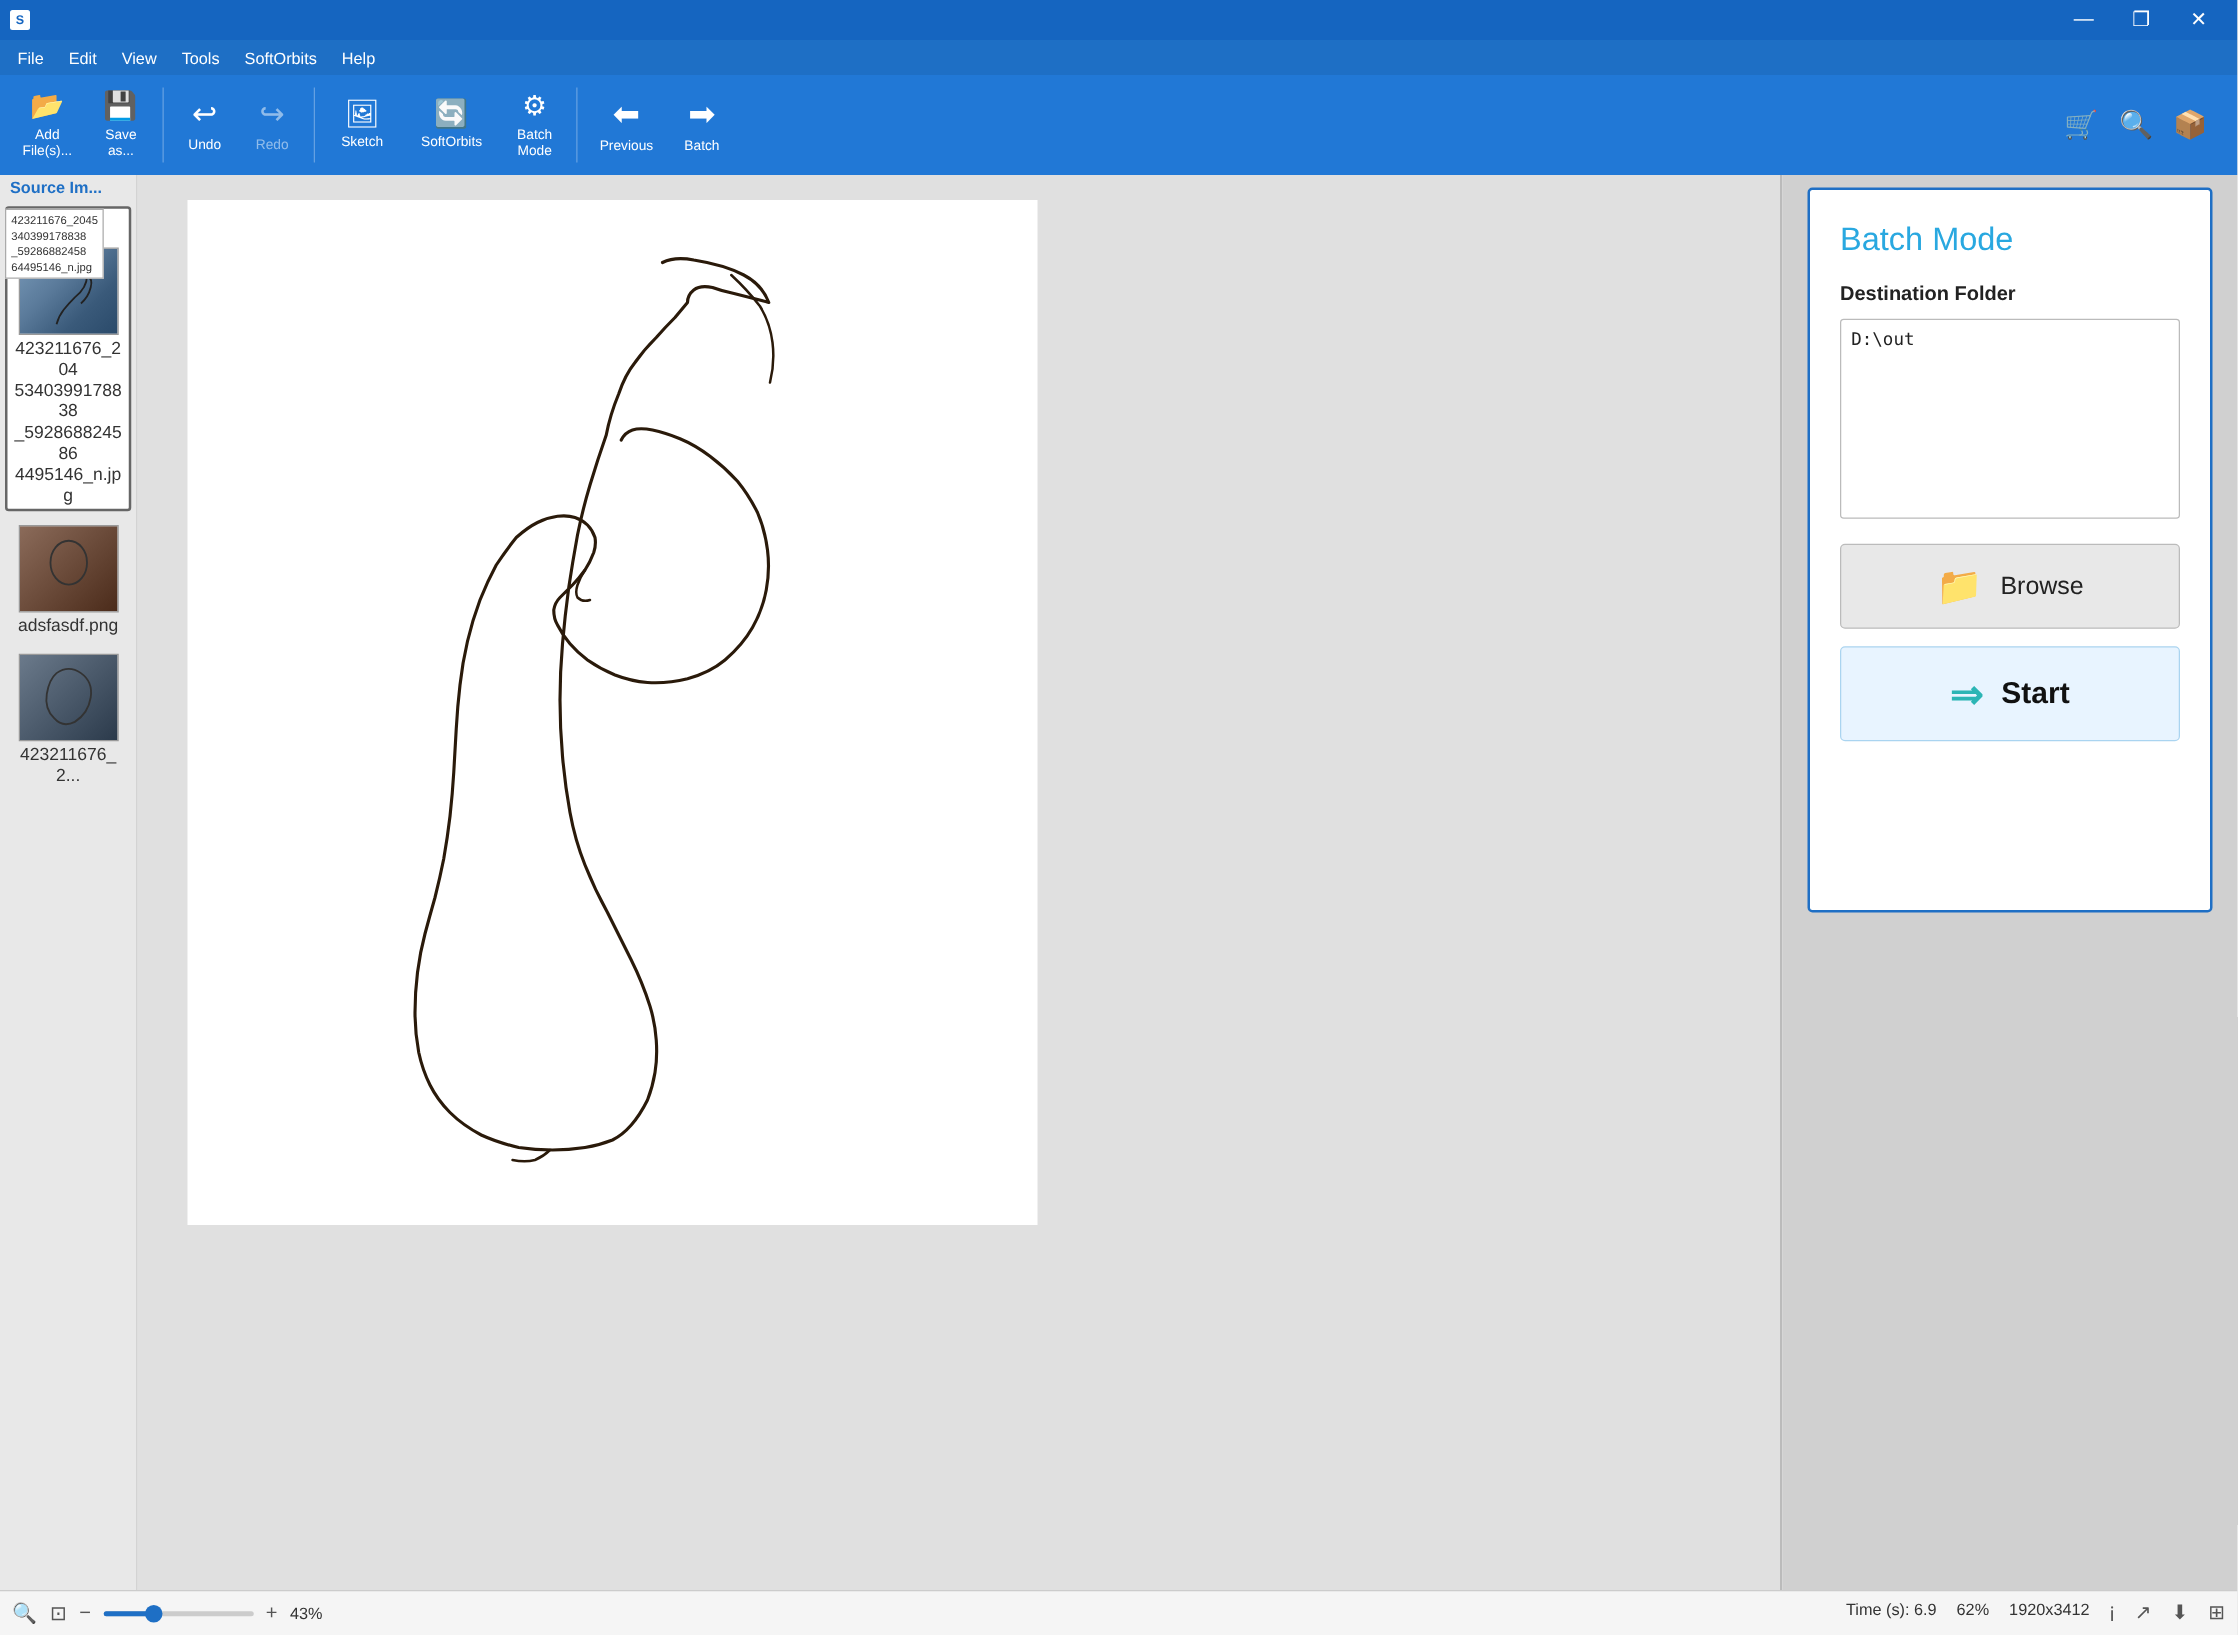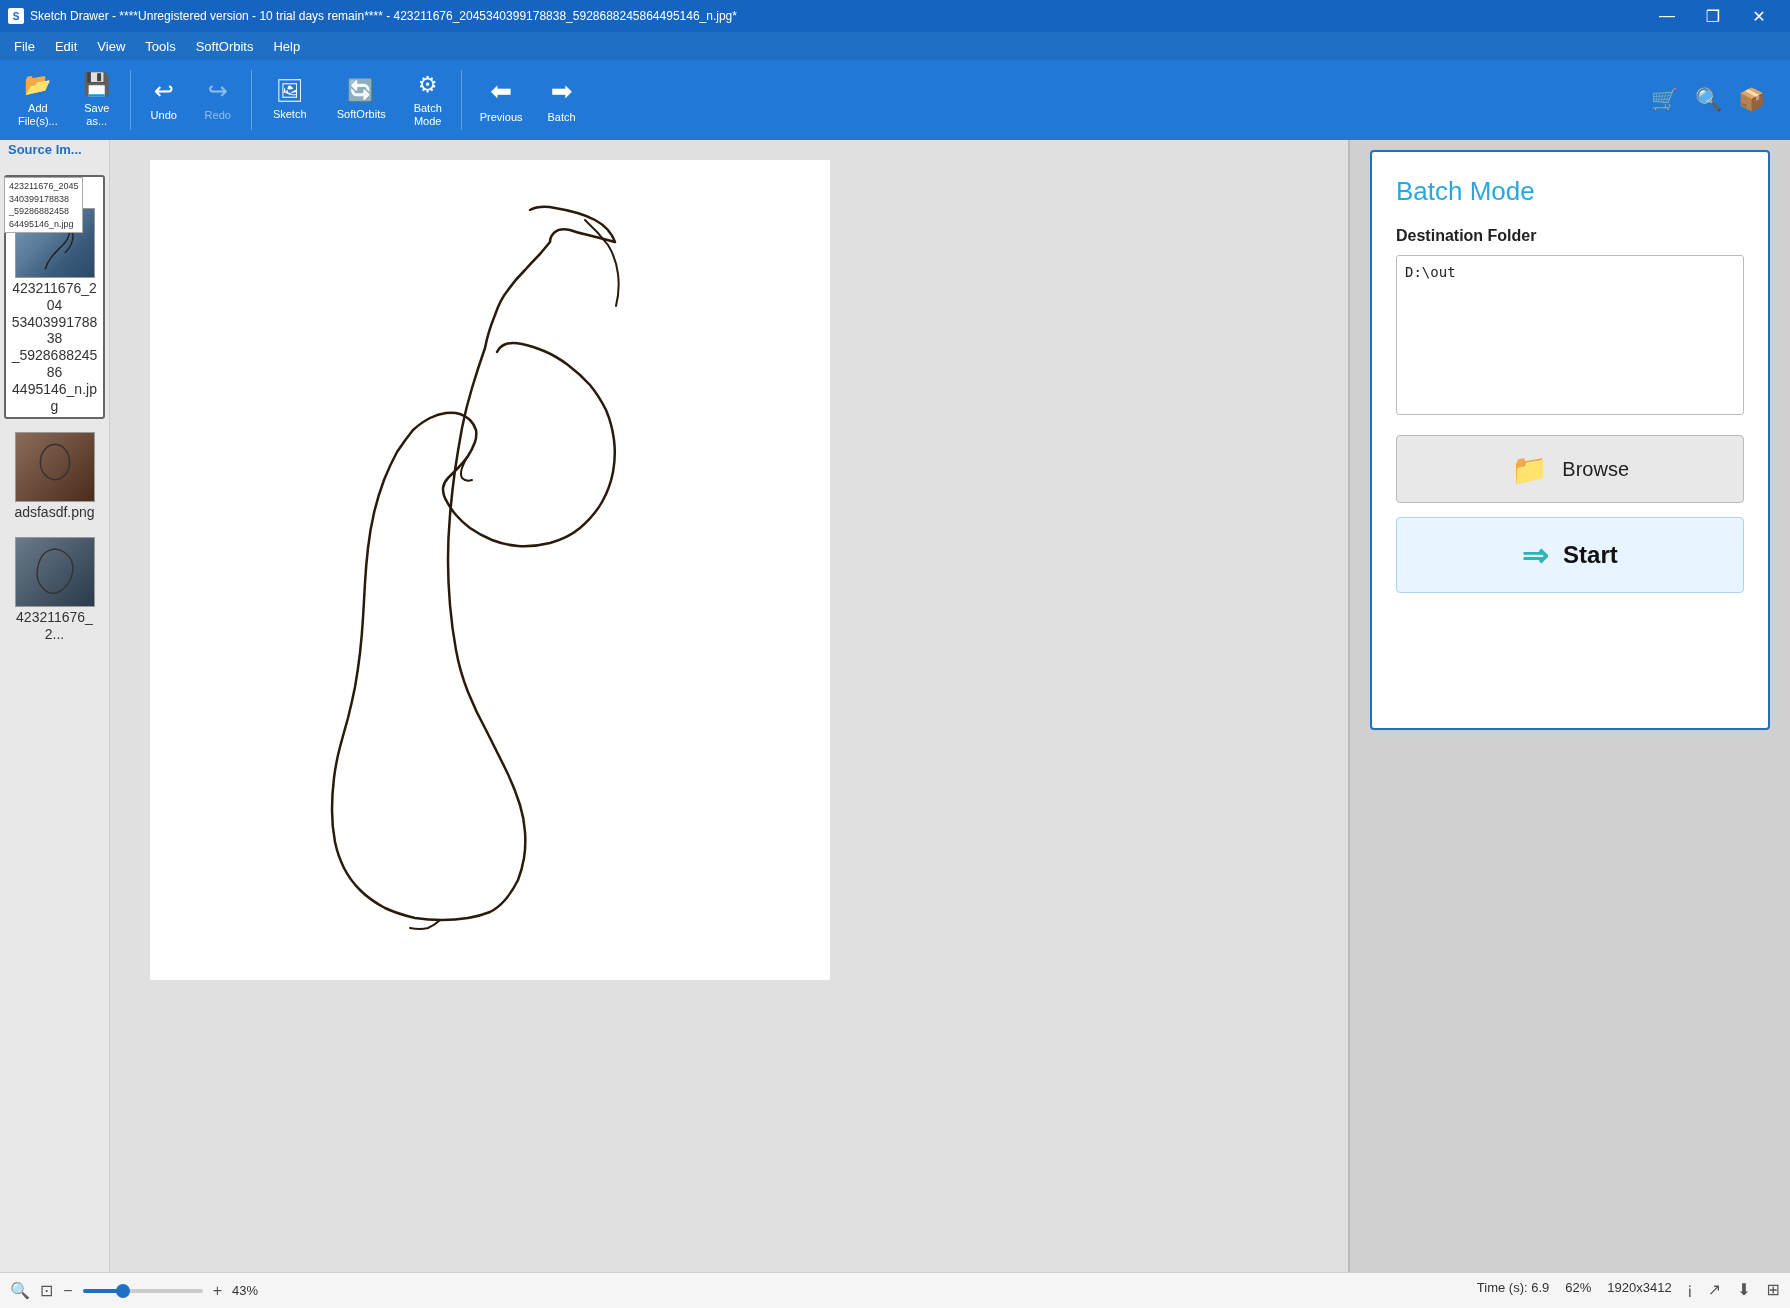--- a/index.html
+++ b/index.html
@@ -118,21 +118,20 @@
     }
     .sidebar-item {
       display: flex;
       flex-direction: column;
       align-items: center;
       margin-bottom: 8px;
       cursor: pointer;
       padding: 3px;
       border-radius: 3px;
       position: relative;
-      margin-top: 10px;
     }
     .sidebar-item.selected { border: 2px solid #666; background: white; }
     .sidebar-thumb {
       width: 80px;
       height: 70px;
       background: #aaa;
       border: 1px solid #999;
       overflow: hidden;
       display: flex;
       align-items: center;
@@ -162,21 +161,21 @@
       height: 820px;
       background: white;
     }
     .canvas-inner svg {
       width: 100%;
       height: 100%;
     }
 
     
     .right-bg {
-      width: 440px;
+      width: 364px;
       background: #d0d0d0;
       flex-shrink: 0;
       position: relative;
     }
 
     
     .batch-panel {
       position: absolute;
       top: 10px;
       left: 20px;
@@ -336,21 +335,20 @@
       max-width: 108px;
       word-break: break-all;
     }
   </style>
 </head>
 <body>
 
 <div class="title-bar">
   <div class="title-bar-left">
     <div class="title-bar-icon">S</div>
-    <span class="title-bar-title">Sketch Drawer - ****Unregistered version - 10 trial days remain**** - 423211676_2045340399178838_5928688245864495146_n.jpg*</span>
   </div>
   <div class="title-bar-controls">
     <button class="title-bar-btn">—</button>
     <button class="title-bar-btn">❐</button>
     <button class="title-bar-btn close">✕</button>
   </div>
 </div>
 
 <div class="menu-bar">
   <span class="menu-item">File</span>

